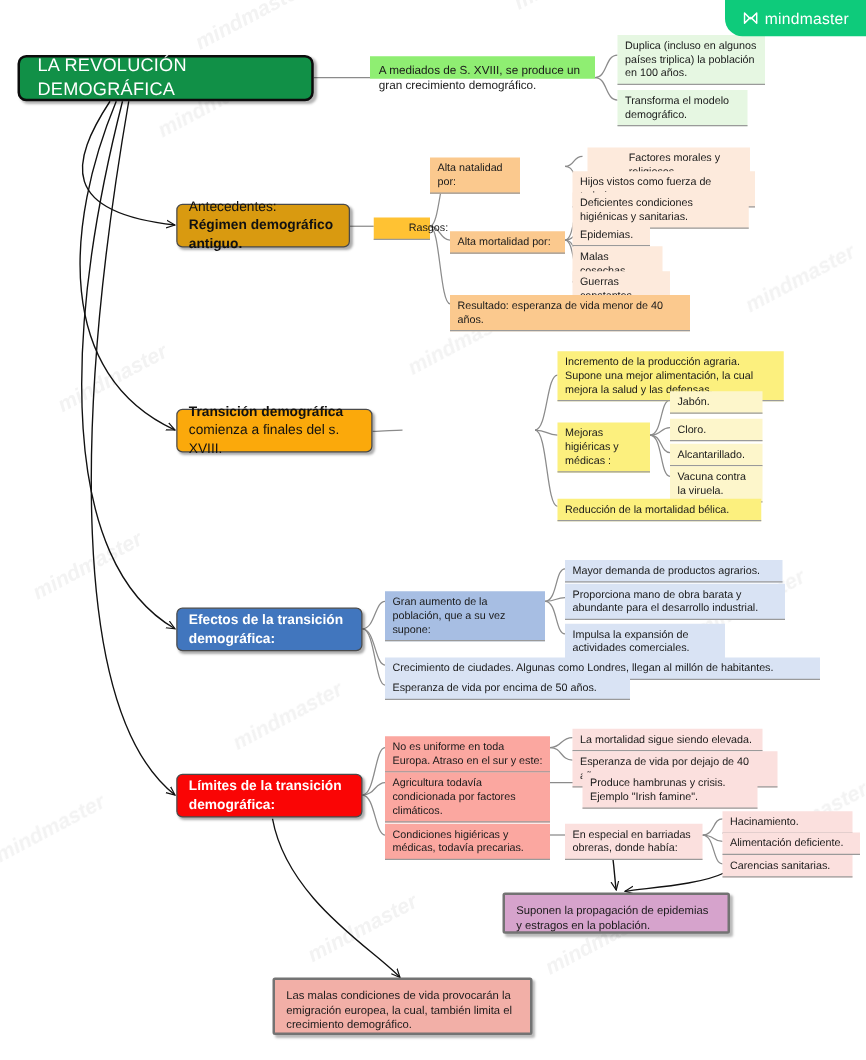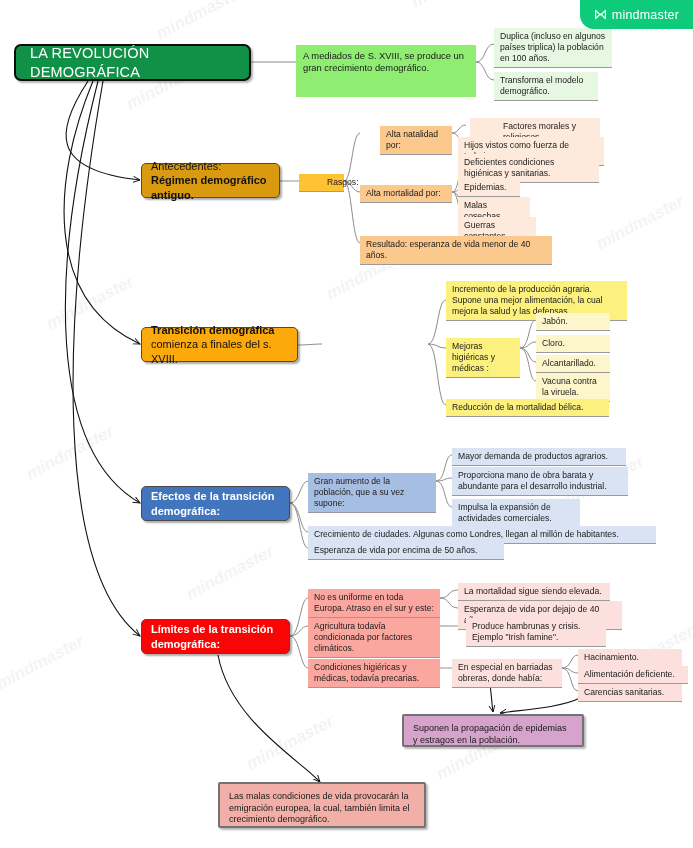--- a/index.html
+++ b/index.html
@@ -36,21 +36,21 @@
   .m-antec b,.m-trans b,.m-efect b,.m-limit b{font-weight:bold;}
   .m-efect,.m-limit{font-weight:bold;}
 
   
   .lbl{
     font-size:8.6px;padding:3px 5px 3px 6px;
     border-bottom:1px solid #9a9a9a;
     box-sizing:border-box;
   }
   
-  .g-mid{left:296px;top:45px;width:180px;height:52px;background:#8FEE72;
+  .g-mid{left:296px;top:45px;width:180px;height:18px;background:#8FEE72;
          font-size:9.4px;padding:5px 7px;border-bottom:none;}
   .g-sub{background:#E6F7E2;}
 
   
   .o-key{background:#FFC233;padding-left:28px;}
   .o-mid{background:#FBC98E;}
   .o-sub{background:#FDEADC;}
 
   
   .y-key{background:#FFF100;}
@@ -188,21 +188,21 @@
   <div class="node root">LA REVOLUCIÓN DEMOGRÁFICA</div>
 
   <div class="node lbl g-mid">A mediados de S. XVIII, se produce un gran crecimiento demográfico.</div>
   <div class="node lbl g-sub" style="left:494px;top:28px;width:118px;">Duplica (incluso en algunos países triplica) la población en 100 años.</div>
   <div class="node lbl g-sub" style="left:494px;top:72px;width:104px;">Transforma el modelo demográfico.</div>
 
   <div class="node main m-antec">
     <span><span>Antecedentes: </span><b>Régimen demográfico antiguo.</b></span>
   </div>
   <div class="node lbl o-key" style="left:299px;top:174px;width:45px;">Rasgos:</div>
-  <div class="node lbl o-mid" style="left:380px;top:126px;width:72px;">Alta natalidad por:</div>
+  <div class="node lbl o-mid" style="left:344px;top:126px;width:72px;">Alta natalidad por:</div>
   <div class="node lbl o-sub" style="left:470px;top:118px;width:130px;padding-left:33px;">Factores morales y religiosos.</div>
   <div class="node lbl o-sub" style="left:458px;top:137px;width:146px;">Hijos vistos como fuerza de trabajo.</div>
   <div class="node lbl o-mid" style="left:360px;top:185px;width:92px;">Alta mortalidad por:</div>
   <div class="node lbl o-sub" style="left:458px;top:154px;width:141px;">Deficientes condiciones higiénicas y sanitarias.</div>
   <div class="node lbl o-sub" style="left:458px;top:179px;width:62px;">Epidemias.</div>
   <div class="node lbl o-sub" style="left:458px;top:197px;width:72px;">Malas cosechas.</div>
   <div class="node lbl o-sub" style="left:458px;top:217px;width:78px;">Guerras constantes</div>
   <div class="node lbl o-mid" style="left:360px;top:236px;width:192px;">Resultado: esperanza de vida menor de 40 años.</div>
 
   <div class="node main m-trans">

